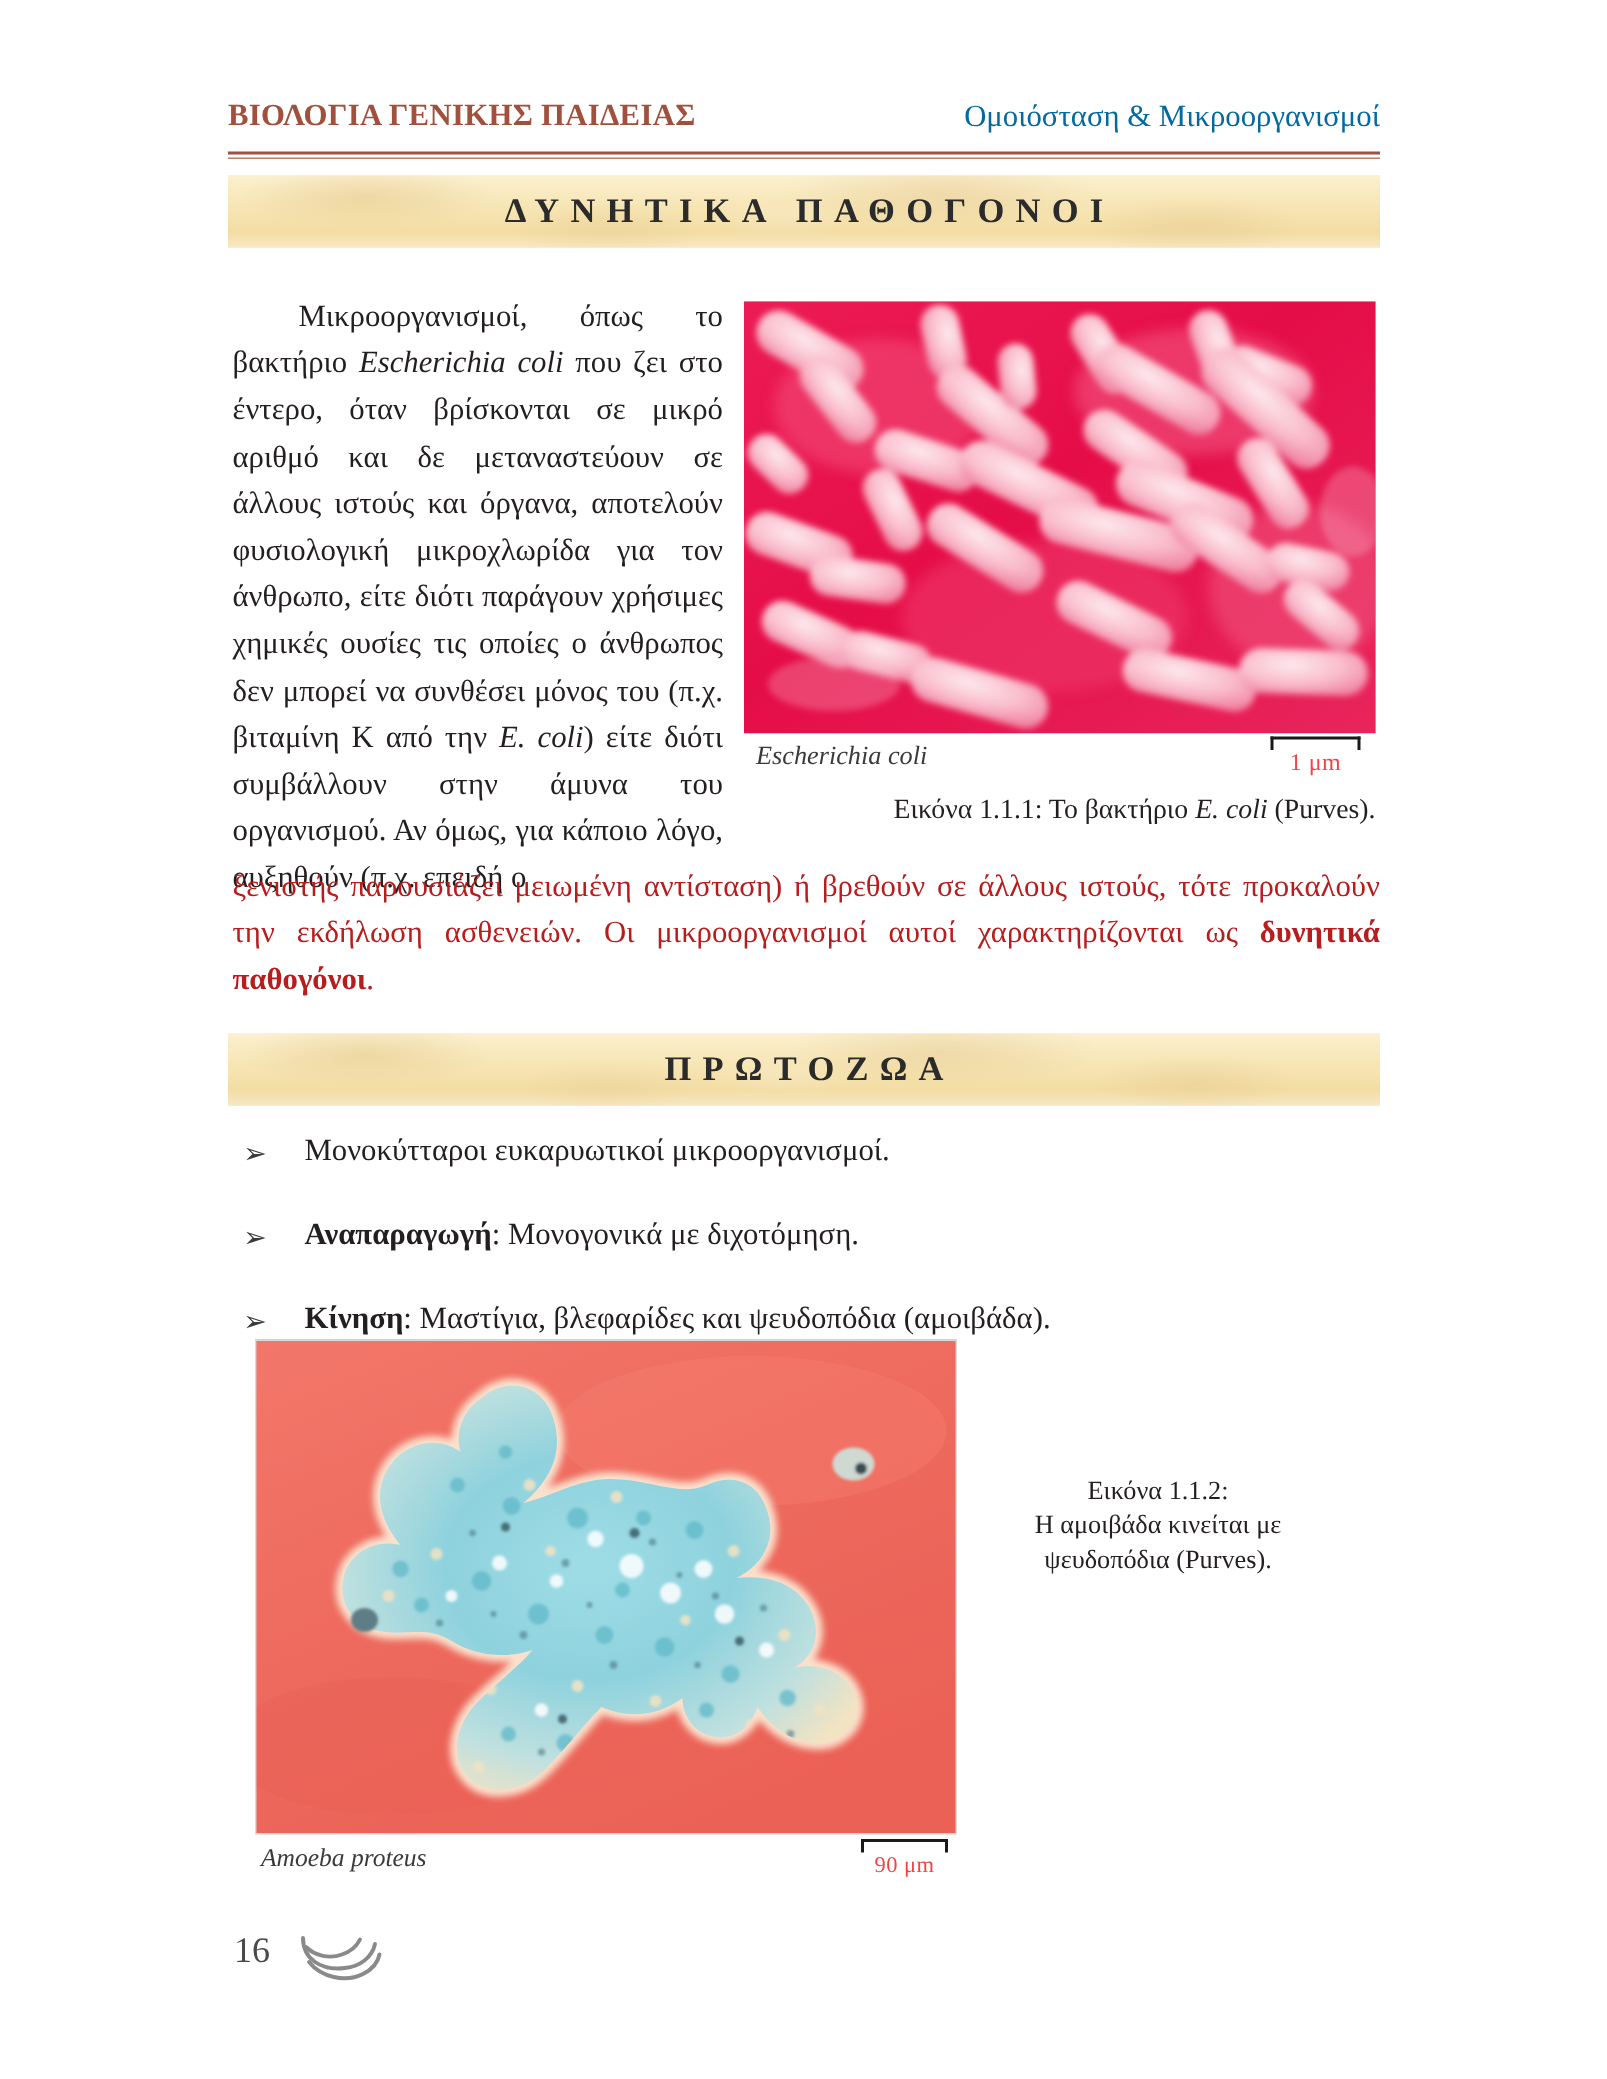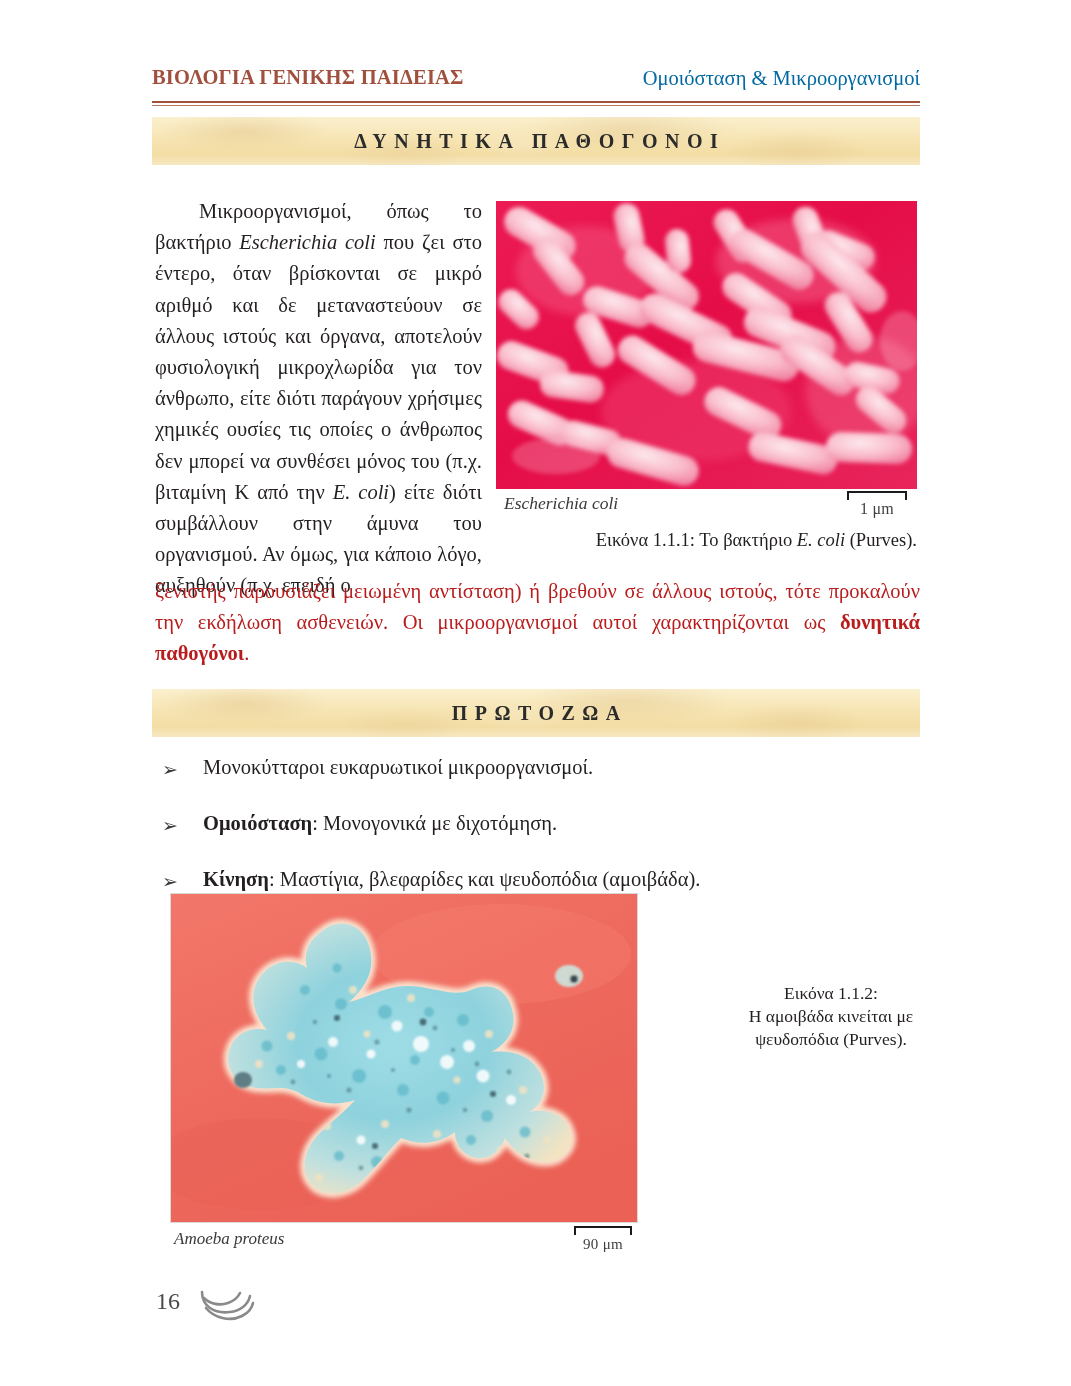--- a/index.html
+++ b/index.html
@@ -75,21 +75,21 @@
       radial-gradient(ellipse 90px 26px at 33% 75%, rgba(232,205,150,0.40), rgba(232,205,150,0) 70%),
       radial-gradient(ellipse 150px 34px at 62% 25%, rgba(220,188,128,0.35), rgba(220,188,128,0) 70%),
       radial-gradient(ellipse 100px 28px at 84% 70%, rgba(228,198,140,0.40), rgba(228,198,140,0) 70%),
       radial-gradient(ellipse 70px 22px at 48% 55%, rgba(246,232,196,0.55), rgba(246,232,196,0) 70%),
       linear-gradient(180deg, #fbf0cf 0%, #f7e6b6 40%, #f3dda4 78%, #f7e8c2 100%);
     display: flex;
     align-items: center;
     justify-content: center;
   }
   .band-title {
-    font-size: 20px;
+    font-size: 23px;
     font-weight: bold;
     letter-spacing: 7.5px;
     color: #2b2b2b;
     text-indent: 7.5px;
     white-space: nowrap;
   }
   #band-pathogens { top: 117px; height: 48px; }
   #band-protozoa  { top: 689px; height: 48px; }
 
   
@@ -145,21 +145,21 @@
     position: absolute;
     left: 8px; top: 4px;
     font-style: italic;
     font-size: 17.5px;
     color: #3a3a3a;
     white-space: nowrap;
   }
   .scalebar {
     position: absolute;
     text-align: center;
-    color: #404040;
+    color: #ef4444;
   }
   .scalebar .bar {
     position: relative;
     height: 9px;
     border-top: 2px solid #1a1a1a;
     border-left: 2px solid #1a1a1a;
     border-right: 2px solid #1a1a1a;
     box-sizing: border-box;
   }
   .scalebar .lbl {
@@ -236,21 +236,21 @@
     font-style: italic;
     font-size: 17px;
     color: #3a3a3a;
     white-space: nowrap;
   }
   #fig2-scale { right: 6px; top: 3px; width: 58px; }
   #fig2-scale .lbl { font-size: 15px; }
 
   .fig2-caption {
     position: absolute;
-    left: 695px;
+    left: 636px;
     top: 982px;
     width: 272px;
     text-align: center;
     font-size: 17.5px;
     line-height: 23px;
     color: #231f20;
   }
 
   
   .footer {
@@ -376,21 +376,21 @@
 
   <div class="bullets">
 
     <div class="bullet-row">
       <span class="arrow">➢</span>
       <b class="bold"></b><span>Μονοκύτταροι ευκαρυωτικοί μικροοργανισμοί.</span>
     </div>
 
     <div class="bullet-row">
       <span class="arrow">➢</span>
-      <b class="bold">Ομοιόσταση</b><span>: Μονογονικά με διχοτόμηση.</span>
+      <b class="bold">Αναπαραγωγή</b><span>: Μονογονικά με διχοτόμηση.</span>
     </div>
 
     <div class="bullet-row">
       <span class="arrow">➢</span>
       <b class="bold">Κίνηση</b><span>: Μαστίγια, βλεφαρίδες και ψευδοπόδια (αμοιβάδα).</span>
     </div>
 
   </div>
 
   <div class="fig2">

